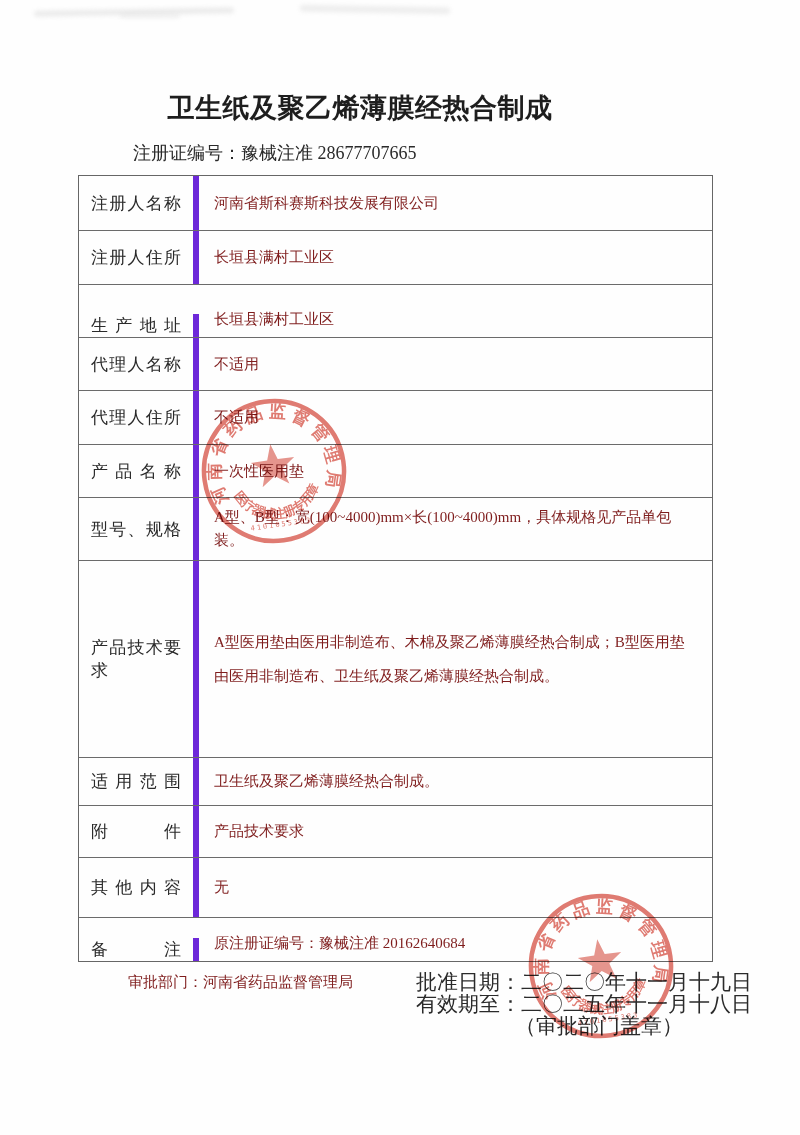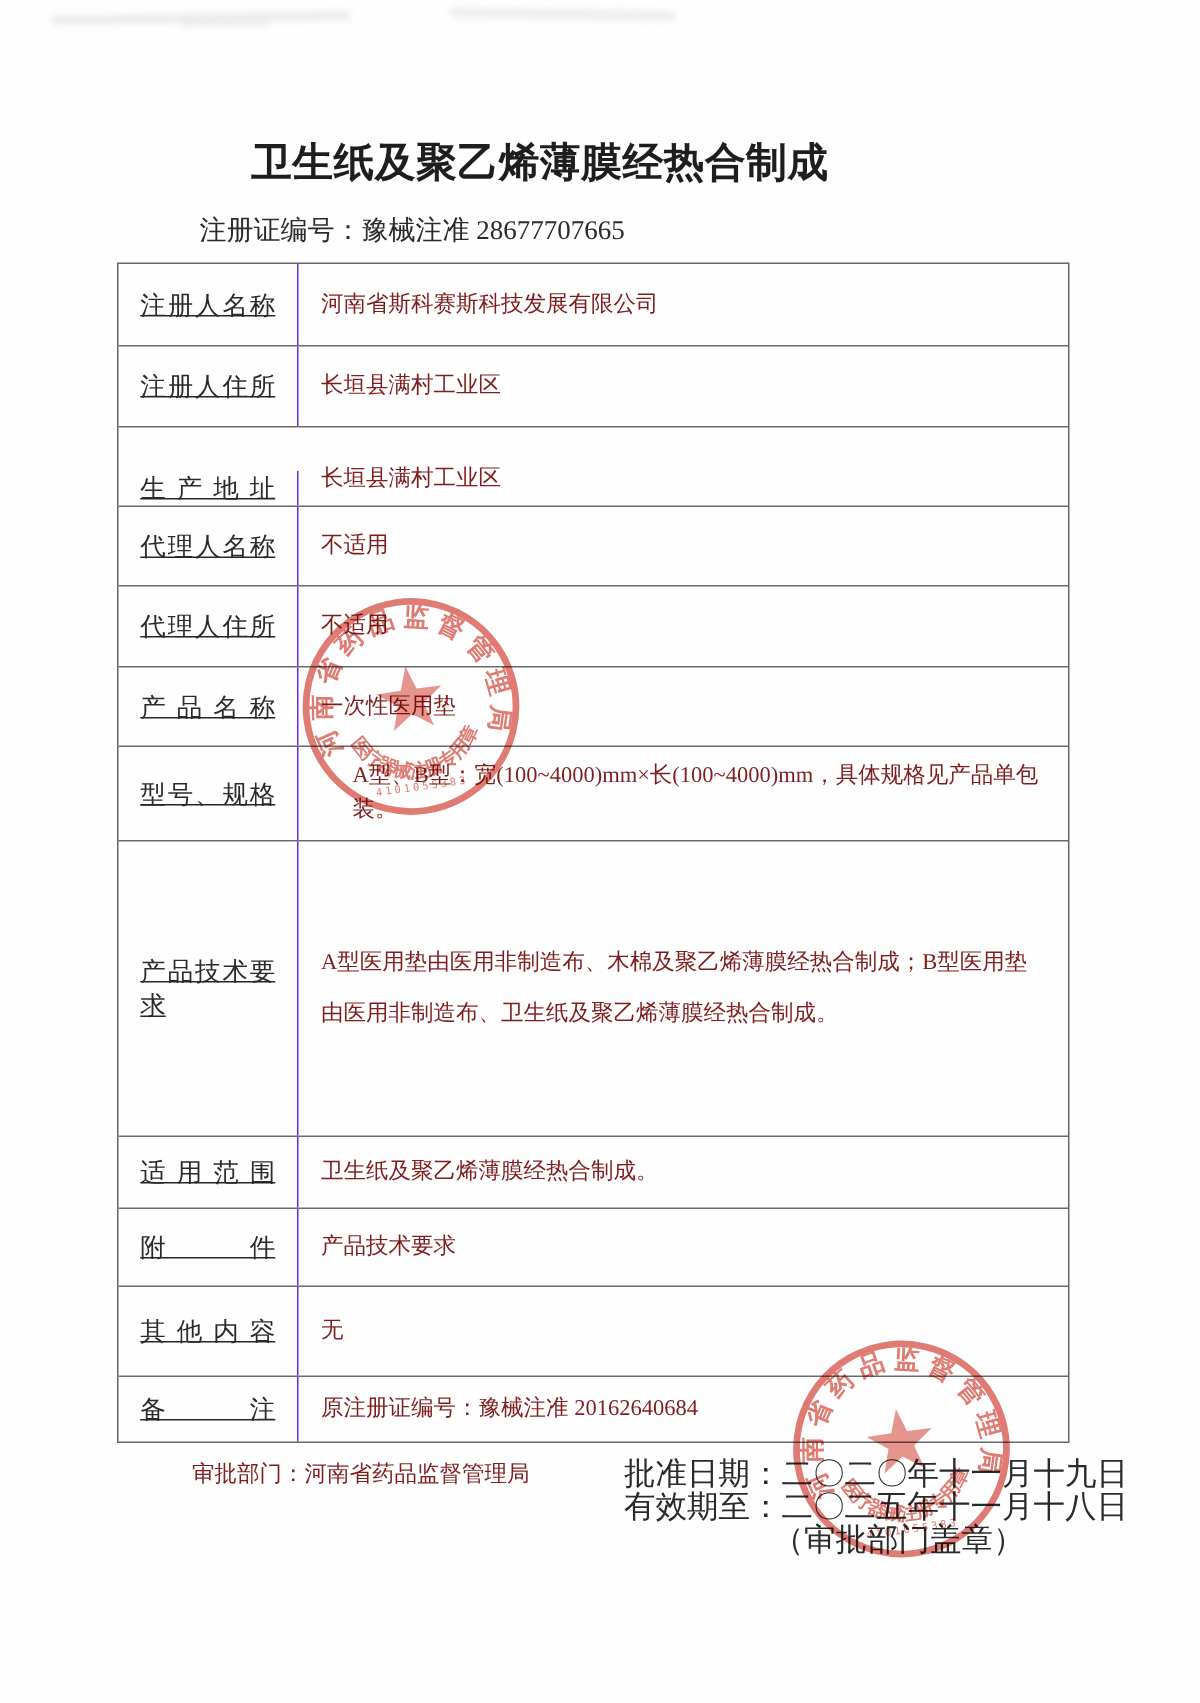--- a/index.html
+++ b/index.html
@@ -23,28 +23,28 @@
   .cert-no{position:absolute;left:133px;top:141px;font-size:18px;color:#2a2a2a;}
 
   .ctable{
     position:absolute;left:78px;top:175px;width:635px;
     border:1px solid #666;border-bottom:1px solid #666;box-sizing:border-box;
   }
   .trow{display:flex;border-bottom:1px solid #6b6b6b;box-sizing:border-box;}
   .trow:last-child{border-bottom:none;}
   .cell{box-sizing:border-box;}
   .lblcell{
-    width:120px;flex:0 0 120px;border-right:1px solid #6d28d9;
-    display:flex;align-items:center;justify-content:center;text-decoration:underline;
+    width:120px;flex:0 0 120px;border-right:6px solid #6d28d9;
+    display:flex;align-items:center;justify-content:center;
   }
   .jlabel{display:inline-block;width:90px;font-size:17px;text-align:justify;text-align-last:justify;color:#2a2a2a;}
   .valcell{flex:1;display:flex;align-items:center;padding:6px 18px 6px 15px;font-size:15px;line-height:23px;color:#7f1d1d;}
   .r1{height:55px;} .r2{height:54px;} .r3{height:53px;align-items:flex-end;} .r4{height:53px;}
-  .r5{height:54px;} .r6{height:53px;} .r7{height:63px;gap:21px;} .r8{height:197px;}
-  .r9{height:48px;} .r10{height:52px;} .r11{height:60px;} .r12{height:43px;}
+  .r5{height:54px;} .r6{height:53px;} .r7{height:63px;} .r8{height:197px;}
+  .r9{height:48px;} .r10{height:52px;} .r11{height:60px;} .r12{height:43px;align-items:flex-end;}
   .r8 .valcell{line-height:34px;}
 
   .footer-left{position:absolute;left:128px;top:973px;font-size:15px;color:#7f1d1d;}
   .footer-right{position:absolute;left:416px;top:971px;font-size:21px;line-height:22px;color:#2a2a2a;}
   .seal-note{padding-left:99px;}
 
   .stamp{position:absolute;mix-blend-mode:multiply;opacity:.8;}
   .stamp1{left:189px;top:386px;transform:rotate(-8deg);}
   .stamp2{left:516px;top:881px;transform:rotate(-8deg);}
   .stamp text{fill:#d85a4e;}

